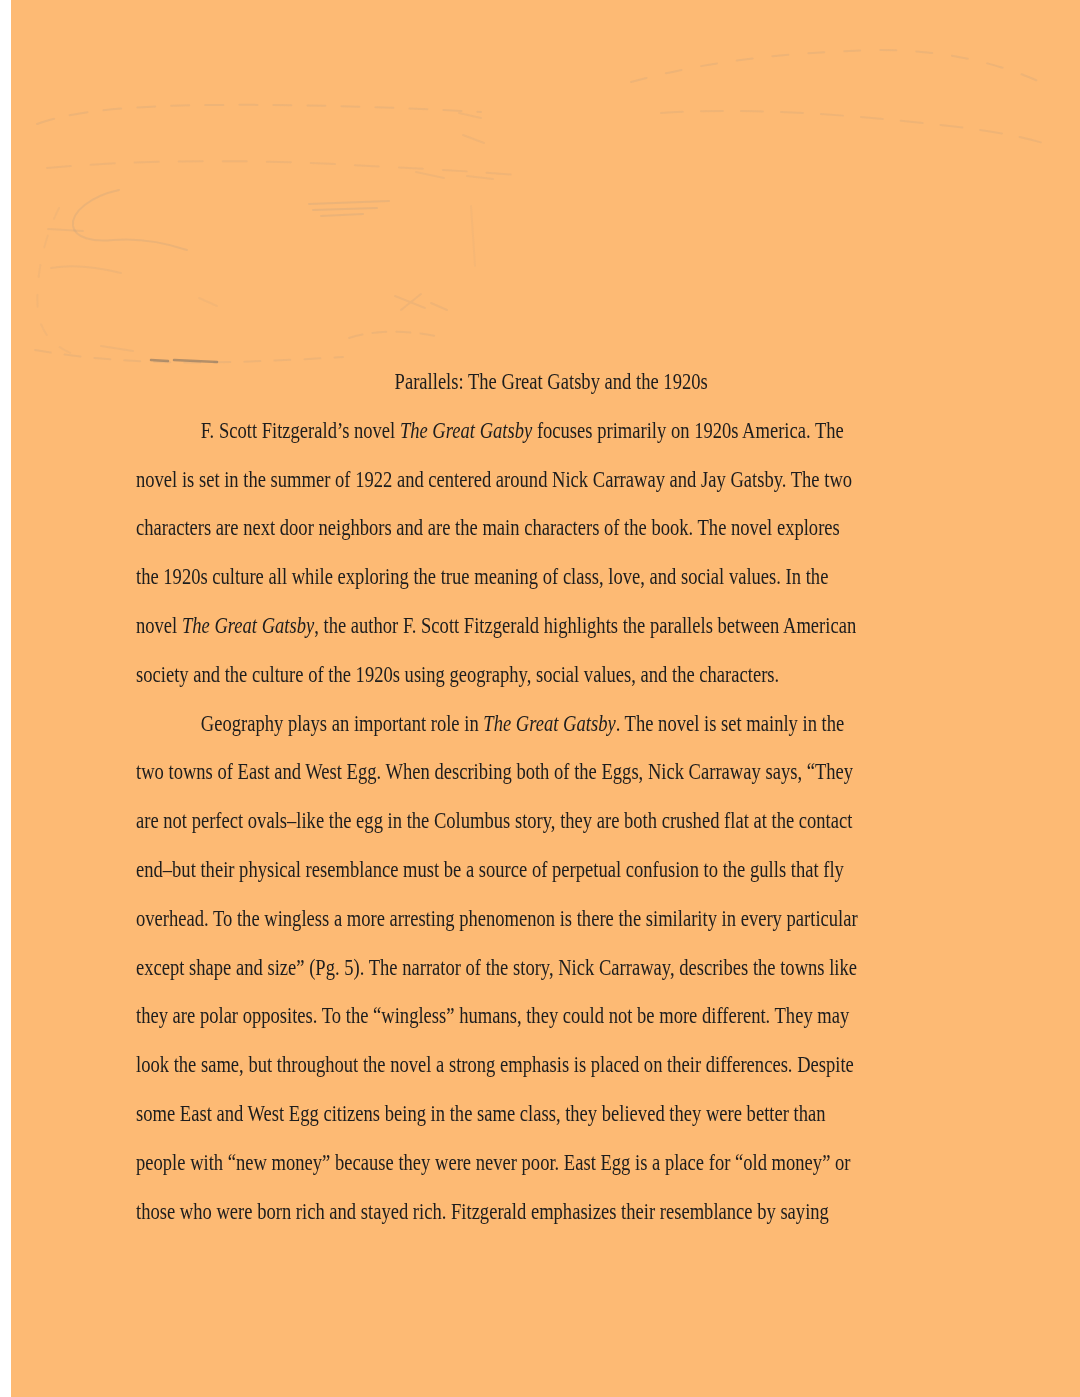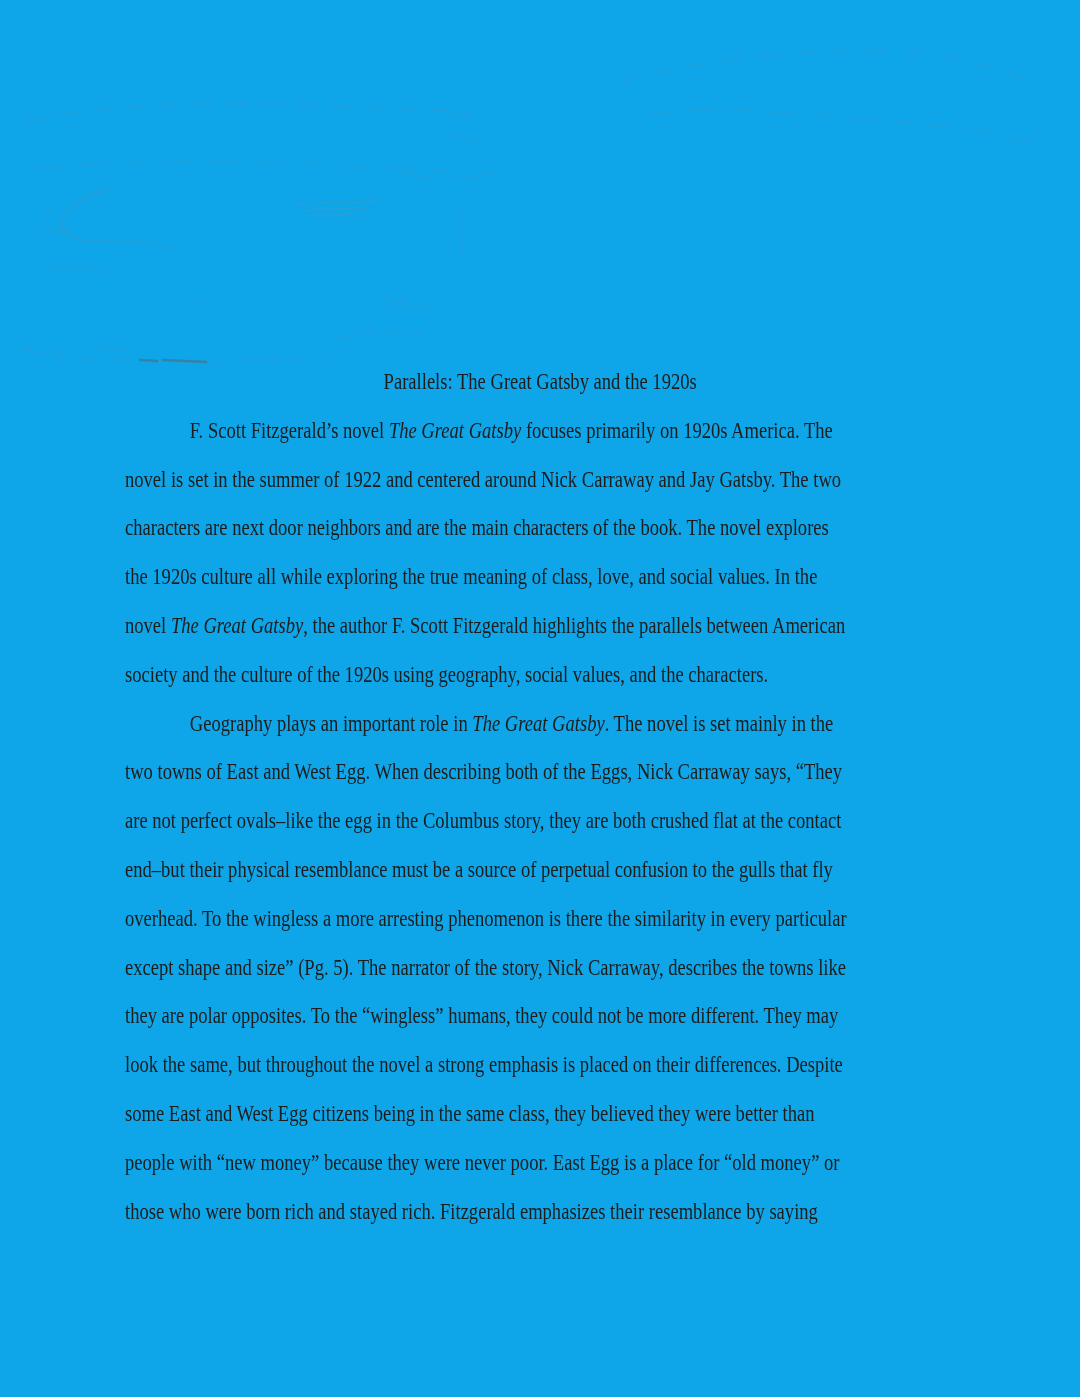--- a/index.html
+++ b/index.html
@@ -9,21 +9,22 @@
   }
   body {
     width: 1080px;
     height: 1397px;
     position: relative;
     overflow: hidden;
   }
   .page {
     position: absolute;
     inset: 0;
-    background: #0ea5e9;
+    background: #fdba74;
+    margin-left: 11px;
   }
   .scan-artifacts {
     position: absolute;
     left: 0;
     top: 0;
     width: 1080px;
     height: 380px;
     pointer-events: none;
   }
   .doc-text {

